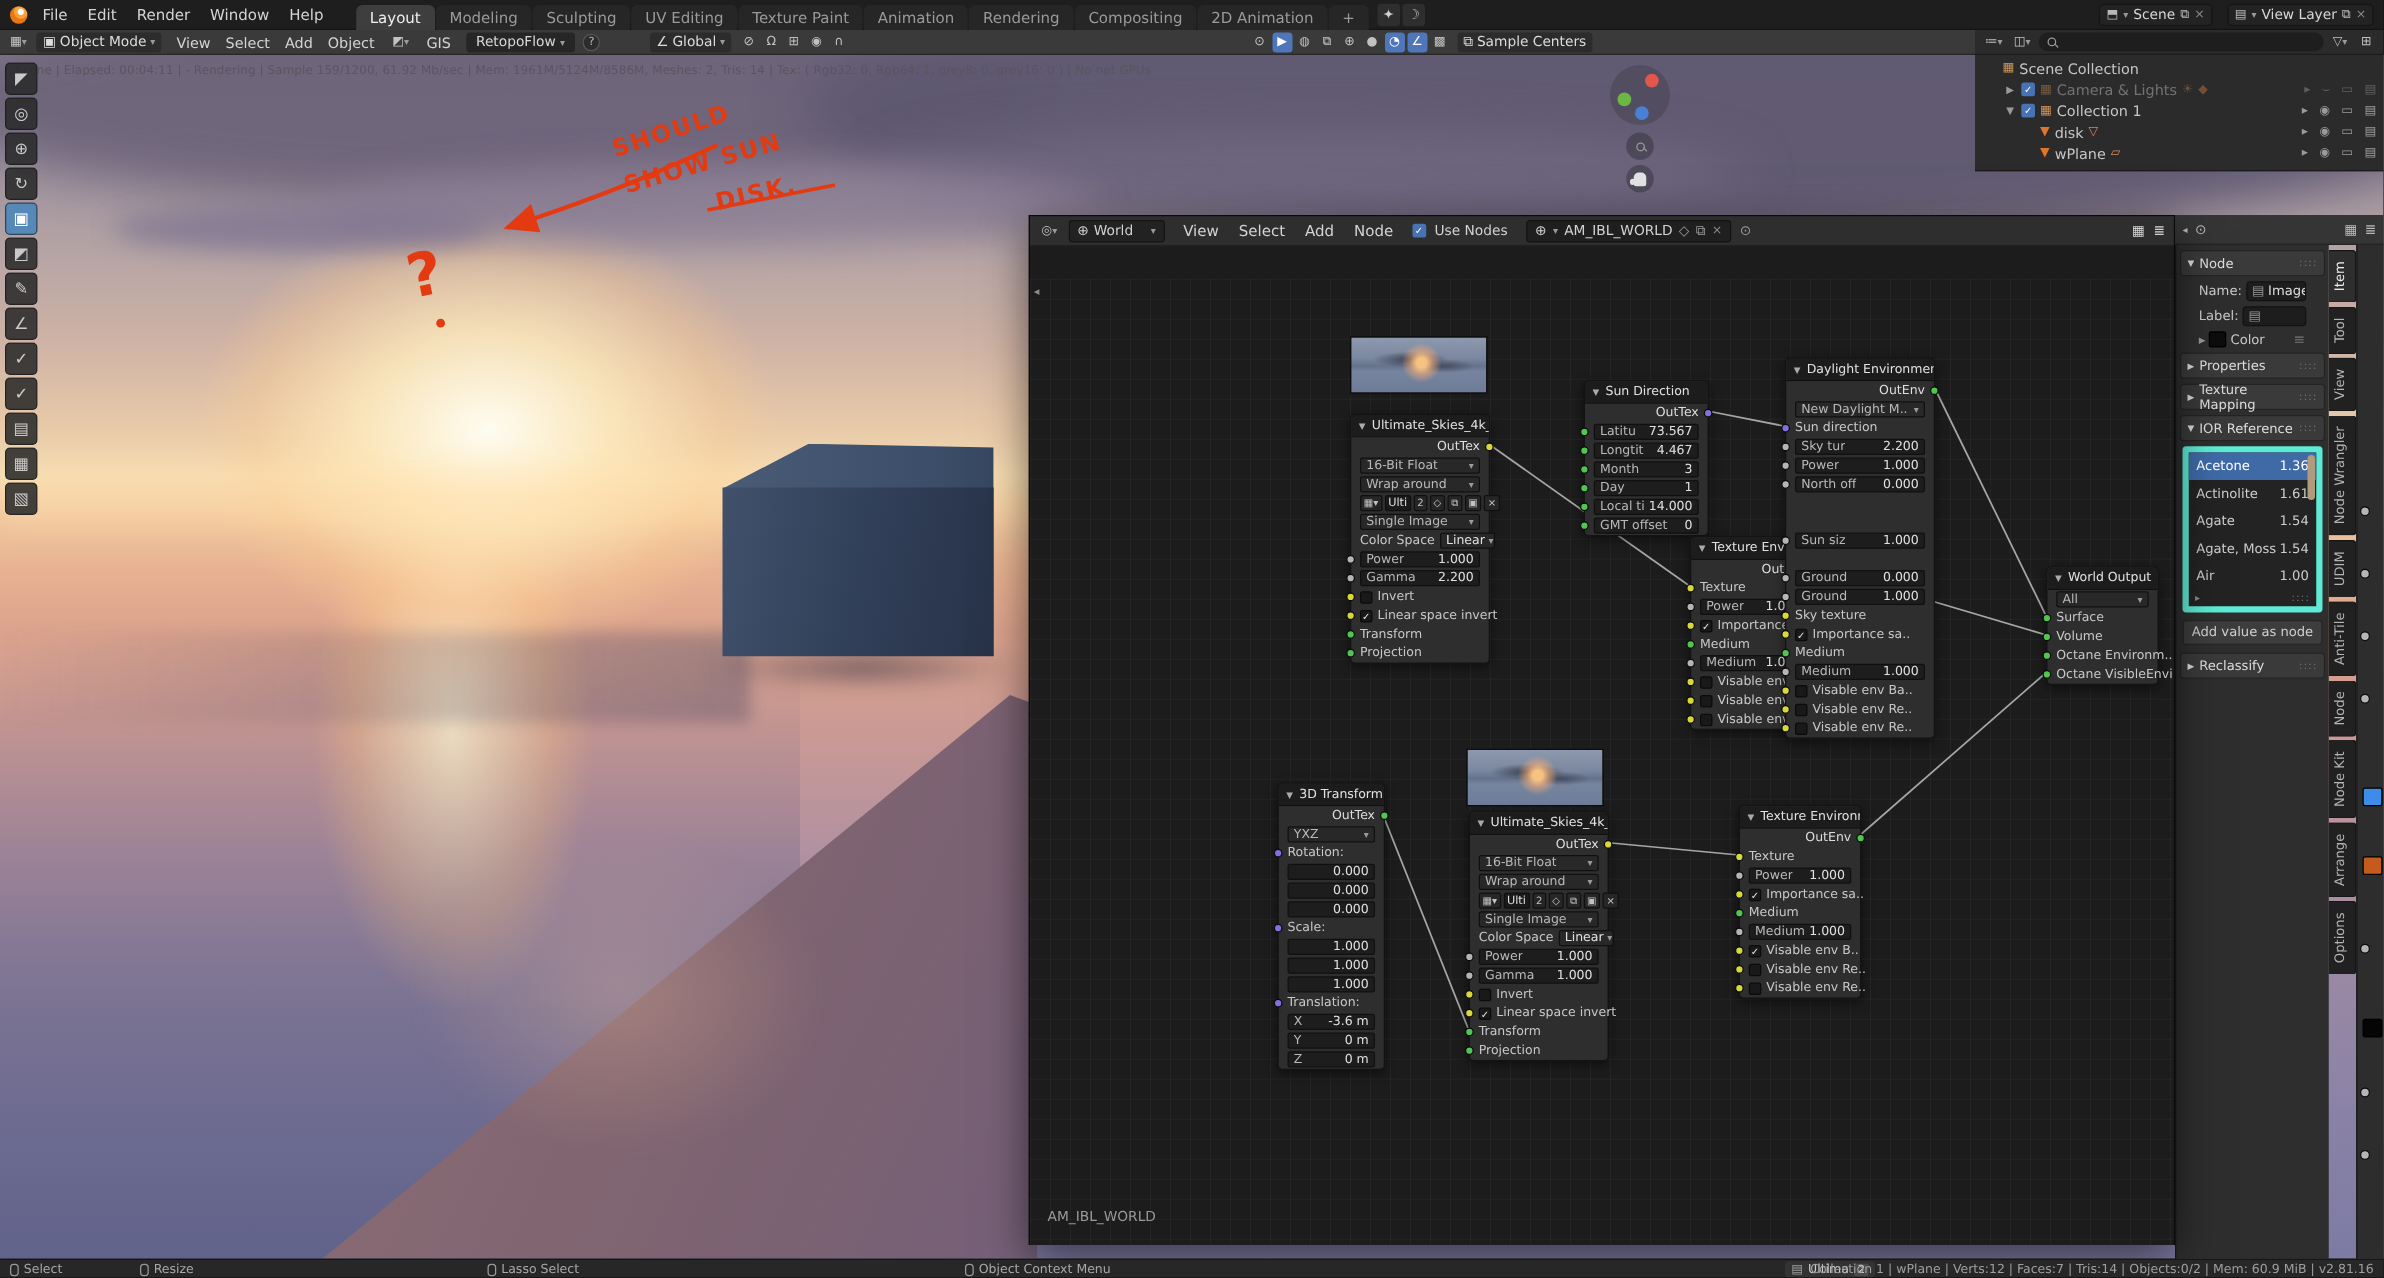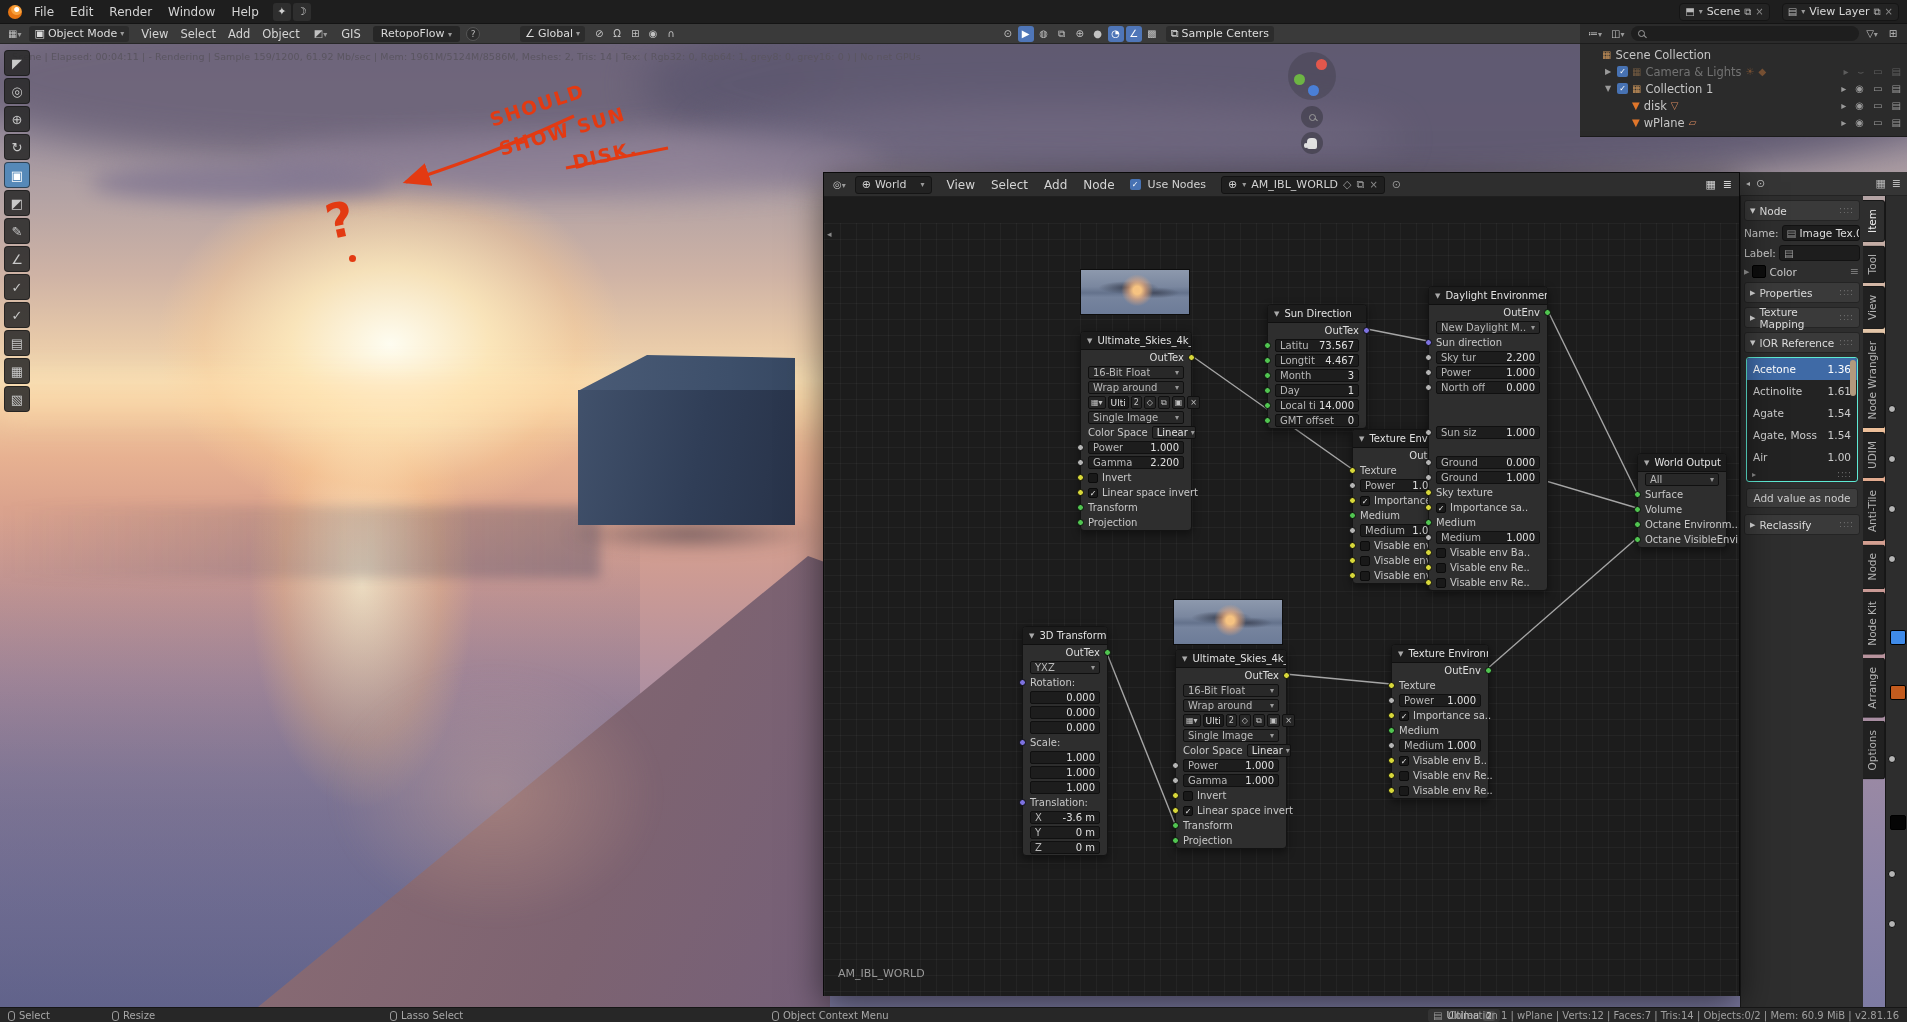--- a/index.html
+++ b/index.html
@@ -82,24 +82,24 @@
   .cbx{width:11px;height:11px;background:#4772b3;border-radius:2px;color:#fff;font-size:8px;line-height:11px;text-align:center;flex:0 0 auto;}
   .oicon{font-size:10px;}
   .olabel{white-space:nowrap;}
   .orights{margin-left:auto;display:flex;gap:9px;color:#9a9a9a;font-size:10px;}
 
   
   .nstriphead{position:absolute;left:1740px;top:172px;width:167px;height:24px;background:#353535;z-index:15;display:flex;align-items:center;gap:6px;padding:0 6px;border-bottom:1px solid #232323;color:#b9b9b9;font-size:11px;}
   .npanel{position:absolute;left:1740px;top:196px;width:123px;height:811px;background:#2e2e2e;z-index:15;padding:4px 3px;font-size:10.5px;color:#c9c9c9;border-left:1px solid #1a1a1a;}
   .phead{background:#3a3a3a;border:1px solid #242424;border-radius:3px;height:21px;display:flex;align-items:center;gap:4px;padding:0 5px;margin-bottom:4px;color:#ddd;}
   .dots{margin-left:auto;color:#777;font-size:8px;letter-spacing:1px;}
-  .nrowp{display:flex;align-items:center;gap:3px;margin:4px 0;justify-content:flex-end;}
+  .nrowp{display:flex;align-items:center;gap:3px;margin:4px 15px;justify-content:flex-end;}
   .fld{flex:1;background:#1d1d1d;border:1px solid #121212;border-radius:3px;height:16px;display:flex;align-items:center;gap:3px;padding:0 4px;color:#ddd;white-space:nowrap;overflow:hidden;}
   .swatch{width:14px;height:13px;background:#0d0d0d;border:1px solid #000;border-radius:2px;}
-  .iorlist{background:#232323;border:1px solid #5eead4;border-radius:3px;margin:2px;position:relative;}
+  .iorlist{background:#232323;border:5px solid #5eead4;border-radius:3px;margin:2px;position:relative;}
   .iorrow{display:flex;justify-content:space-between;height:22px;align-items:center;padding:0 6px 0 6px;color:#cdcdcd;}
   .iorrow.sel{background:#3f6aa6;color:#fff;border-radius:2px 2px 0 0;}
   .iorbar{position:absolute;right:1px;top:2px;width:6px;height:36px;background:#b29a7d;border-radius:3px;}
   .iorfoot{display:flex;align-items:center;height:13px;padding:0 5px;color:#8a8a8a;font-size:8px;}
   .addbtn{margin:6px 2px;background:#3d3d3d;border:1px solid #262626;border-radius:3px;height:20px;text-align:center;line-height:19px;color:#cfcfcf;}
   .ntabs{position:absolute;left:1863px;top:200px;width:22px;z-index:15;display:flex;flex-direction:column;gap:3px;}
   .vtab{writing-mode:vertical-rl;transform:rotate(180deg);background:#212121;color:#b3b3b3;font-size:10.5px;border-radius:3px 0 0 3px;padding:8px 3px;text-align:center;border:1px solid #171717;border-right:none;}
   .vtab.active{background:#2e2e2e;color:#ececec;}
   .sliver{position:absolute;left:1885px;top:196px;width:22px;height:811px;background:#2d2d2d;border-left:1px solid #161616;z-index:14;}
   .sdot{position:absolute;left:2px;width:8px;height:8px;border-radius:50%;border:1px solid #0a0a0a;background:#b5b5b5;}
@@ -158,20 +158,32 @@
 
   <div class="topbar">
     <span class="blogo"></span>
     <nav id="menubar" style="display:flex;">
         <span class="menu">File</span>
         <span class="menu">Edit</span>
         <span class="menu">Render</span>
         <span class="menu">Window</span>
         <span class="menu">Help</span>
       </nav>
+    <div class="wtabs" id="wtabs">
+        <span class="wtab active">Layout</span>
+        <span class="wtab">Modeling</span>
+        <span class="wtab">Sculpting</span>
+        <span class="wtab">UV Editing</span>
+        <span class="wtab">Texture Paint</span>
+        <span class="wtab">Animation</span>
+        <span class="wtab">Rendering</span>
+        <span class="wtab">Compositing</span>
+        <span class="wtab">2D Animation</span>
+        <span class="wtab">+</span>
+      </div>
     <span id="tbicons" style="display:flex;">
         <span class="tbicon">✦</span>
         <span class="tbicon">☽</span>
       </span>
     <span class="spacer"></span>
     <div class="dbw">
       <span class="ic">⬒</span>
         <span class="caret">▾</span>
       <span>Scene</span>
       <span class="ic">⧉</span>

